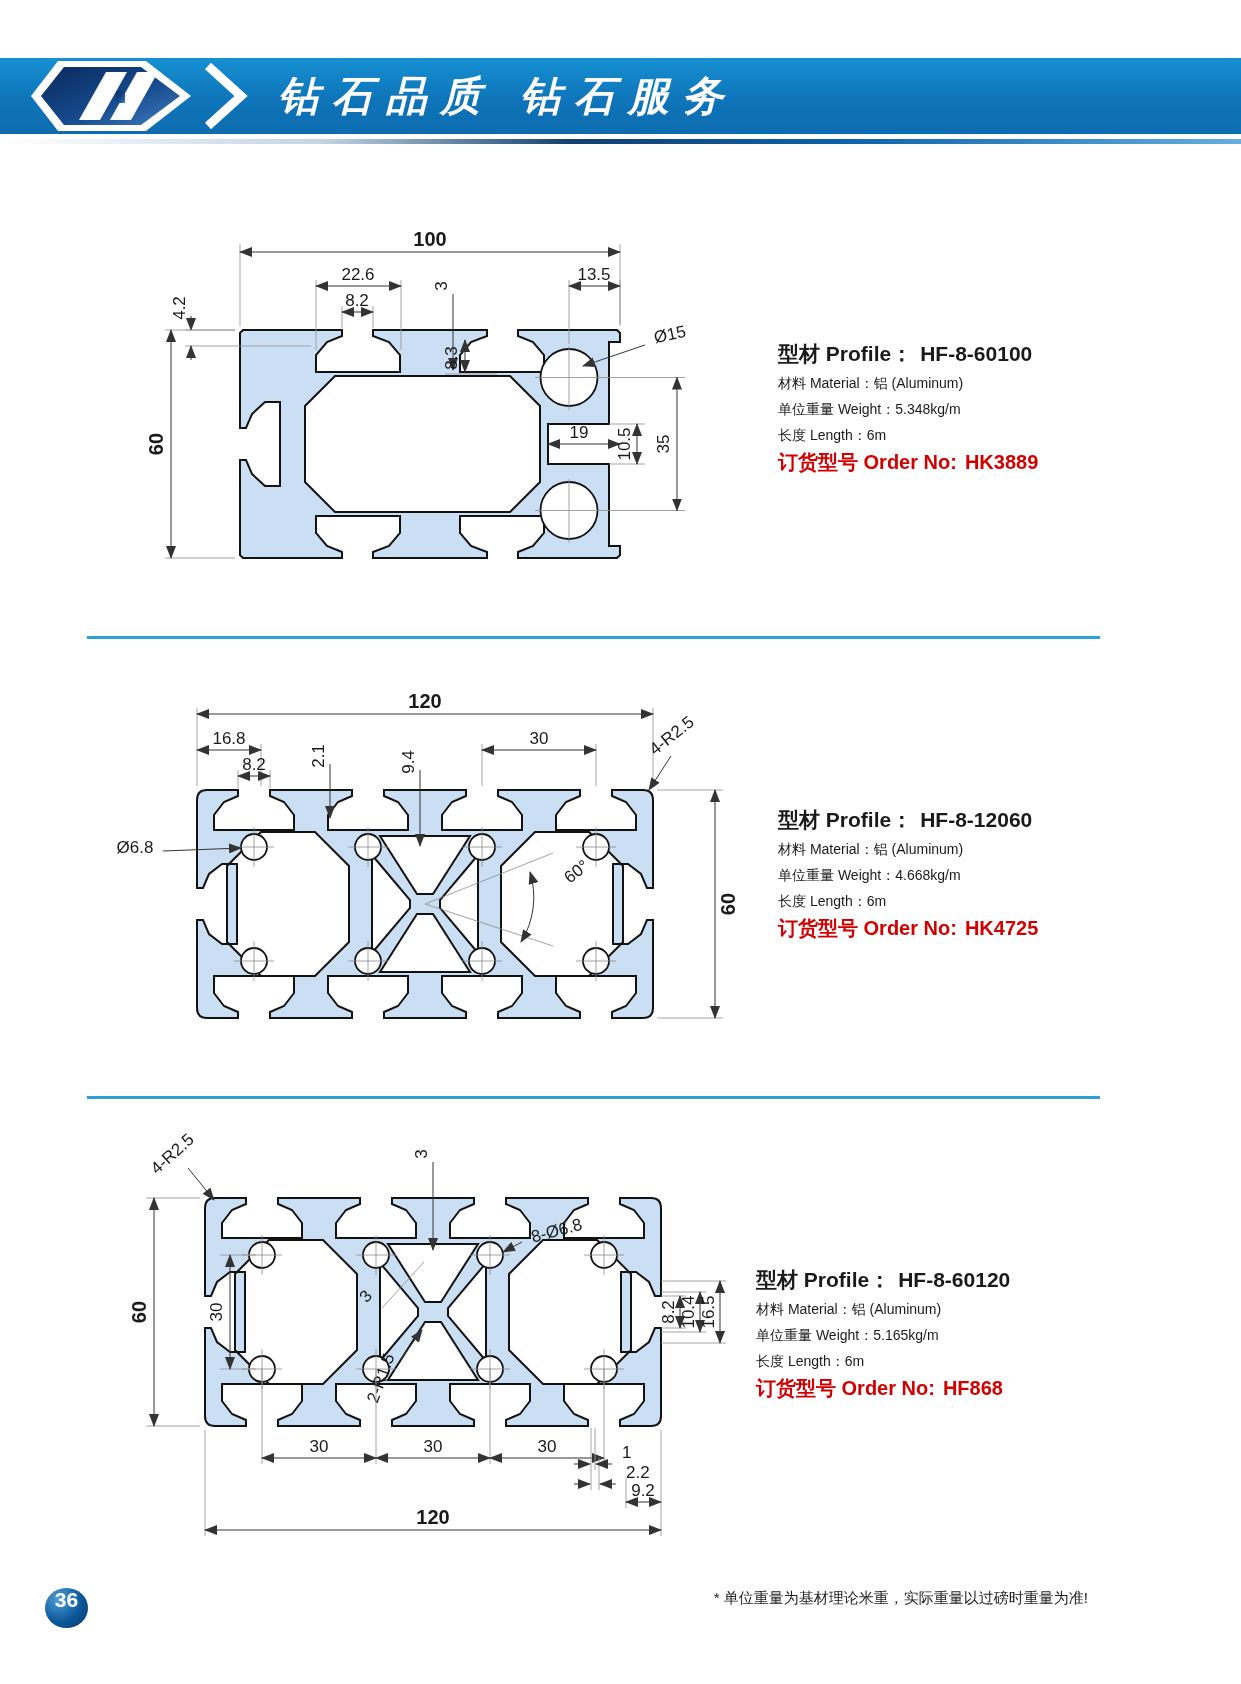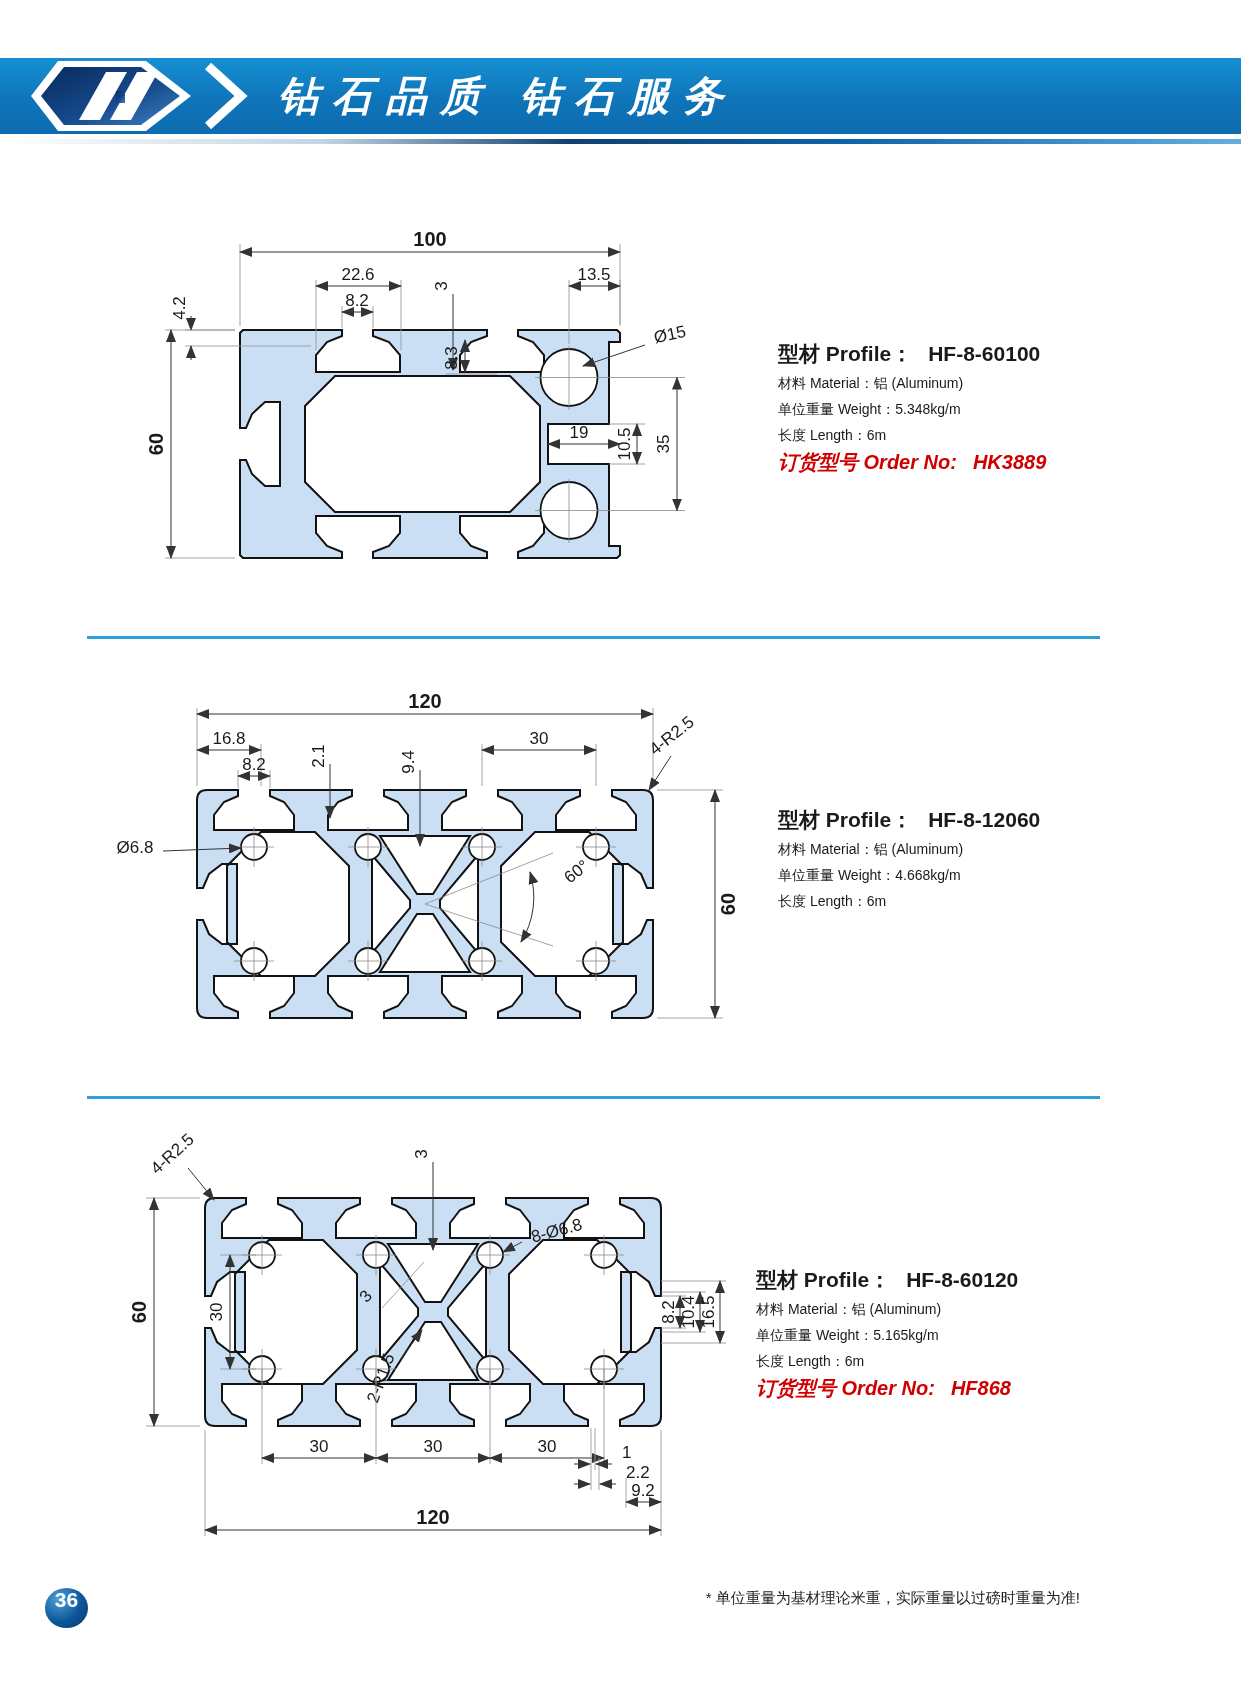--- a/index.html
+++ b/index.html
@@ -13,28 +13,28 @@
   .brand-title{position:absolute;left:278px;top:66px;width:700px;
                font-family:"DejaVu Serif",serif;font-style:italic;font-weight:bold;
                font-size:41px;line-height:60px;color:#ffffff;letter-spacing:13px;white-space:nowrap;}
   .brand-title .gap{display:inline-block;width:26px;}
   .logo-svg{position:absolute;left:28px;top:60px;}
   
   .drawing-svg{position:absolute;}
   .info-block{position:absolute;width:330px;}
   .info-line{font-size:14px;line-height:26px;white-space:nowrap;}
   .info-line.profile{font-size:21px;font-weight:bold;line-height:28px;margin-bottom:2px;}
-  .info-line.order{font-weight:bold;color:#d00000;font-size:20px;margin-top:1px;font-style:italic;}
-  .info-line .val{margin-left:16px;}
+  .info-line.order{font-weight:bold;color:#d00000;font-size:20px;margin-top:1px;}
+  .info-line .val{margin-left:8px;}
   .divider{position:absolute;left:87px;width:1013px;height:3px;background:#2d9fd9;}
   
   .page-badge{position:absolute;left:45px;top:1588px;width:43px;height:40px;border-radius:50%;
               background:radial-gradient(circle at 32% 28%,#4e9fd8 0%,#0c5799 55%,#063a6e 100%);
               color:#ffffff;font-weight:bold;font-size:21px;display:flex;justify-content:center;}
-  .footer-note{position:absolute;right:161px;top:1589px;font-size:15px;color:#222222;white-space:nowrap;text-align:right;}
+  .footer-note{position:absolute;right:153px;top:1589px;font-size:15px;color:#222222;white-space:nowrap;text-align:right;}
   
   .profile-body{fill:#cbdff4;stroke:#121212;stroke-width:2;fill-rule:evenodd;}
   .bore{fill:#ffffff;stroke:#121212;stroke-width:1.8;}
   .dimline{stroke:#333333;stroke-width:1;fill:none;}
   .extline{stroke:#9a9a9a;stroke-width:0.9;fill:none;}
   .ctrline{stroke:#8a8a8a;stroke-width:0.8;fill:none;}
   .dimtxt{font-family:"Liberation Sans",sans-serif;font-size:17px;fill:#1a1a1a;text-anchor:middle;}
   .dimtxt.big{font-size:20px;font-weight:bold;}
 </style>
 </head>
@@ -254,20 +254,21 @@
       <line class="dimline" x1="640" y1="142" x2="640" y2="370" marker-start="url(#ah)" marker-end="url(#ah)"></line>
       <text class="dimtxt big" transform="translate(660 256) rotate(-90)">60</text>
     </g>
   </svg>
 
   <div class="info-block" style="left:778px;top:806px">
     <div class="info-line profile"><span>型材 Profile：</span><span class="val">HF-8-12060</span></div>
     <div class="info-line"><span>材料 Material：</span><span>铝 (Aluminum)</span></div>
     <div class="info-line"><span>单位重量 Weight：</span><span>4.668kg/m</span></div>
     <div class="info-line"><span>长度 Length：</span><span>6m</span></div>
+    <div class="info-line order"><span>订货型号 Order No:</span><span class="val">HK4725</span></div>
   </div>
 
   <div class="divider" style="top:1096px"></div>
 
   <svg class="drawing-svg" style="left:70px;top:1128px" width="690" height="445" viewBox="0 0 690 445">
     <use href="#p2body" transform="translate(13,-72)"></use>
 
     <g>
       <line class="dimline" x1="118" y1="40" x2="144" y2="72" marker-end="url(#ah)"></line>
       <text class="dimtxt" transform="translate(106 30) rotate(-42)">4-R2.5</text>

